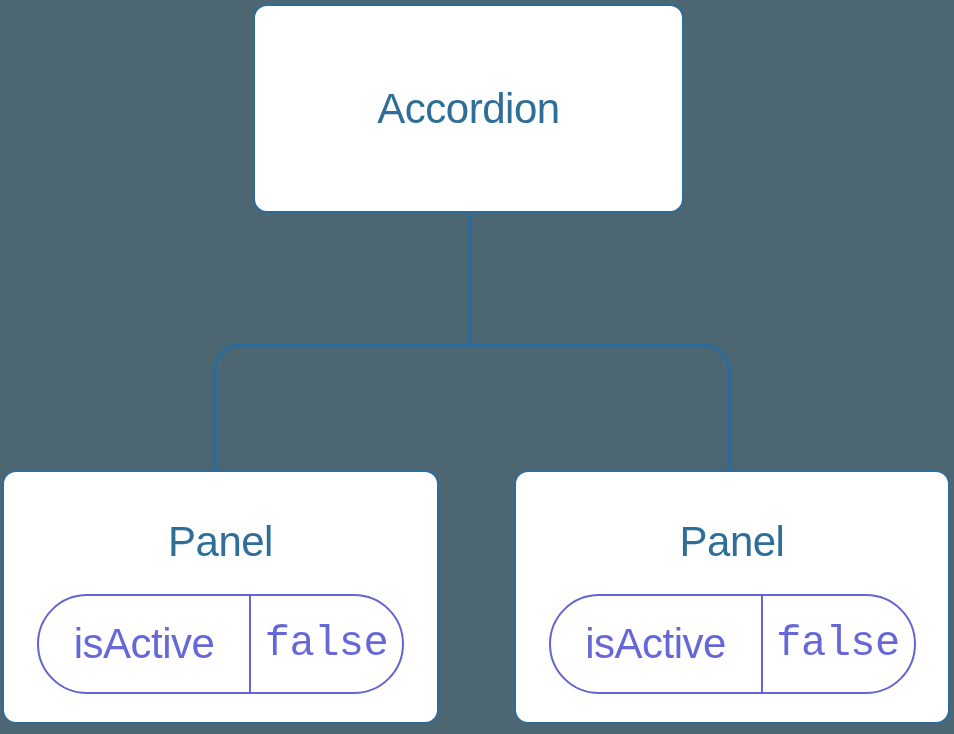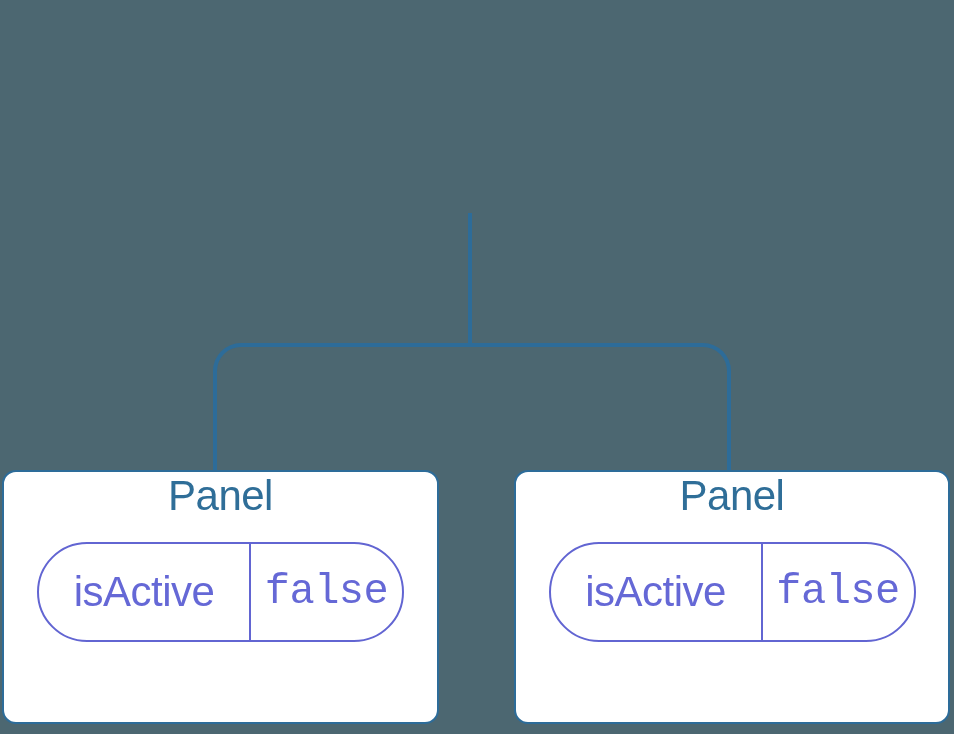--- a/index.html
+++ b/index.html
@@ -51,25 +51,26 @@
     width: 518px; height: 127px;
     border: 4px solid var(--blue);
     border-bottom: none;
     border-radius: 28px 28px 0 0;
     background: transparent;
   }
   .panel-node {
     top: 470px;
     width: 437px; height: 254px;
     display: flex; flex-direction: column; align-items: center;
+    padding-top: 46px;
   }
   .panel-0 { left: 2px; }
   .panel-1 { left: 514px; width: 436px; }
   .prop-pill {
-    margin-top: 22px;
+    margin-top: 28px;
     width: 367px; height: 100px;
     border: 2.5px solid var(--purple);
     border-radius: 50px;
     background: var(--node-fill);
     display: flex;
     overflow: hidden;
   }
   .pill-cell {
     display: flex; align-items: center; justify-content: center;
     height: 100%;
@@ -86,20 +87,23 @@
   .pill-cell-value {
     flex: 1;
     font-family: Liberation Mono, monospace;
   }
 </style>
 </head>
 <body>
 
 <div class="canvas">
 
+  <div class="node root-node">
+    <span class="node-title">Accordion</span>
+  </div>
 
   <div class="connector-stub"></div>
   <div class="connector-bracket"></div>
 
   <div class="node panel-node panel-0">
     <span class="node-title">Panel</span>
     <div class="prop-pill">
       <div class="pill-cell pill-cell-name">isActive</div>
       <div class="pill-cell pill-cell-value">false</div>
     </div>

